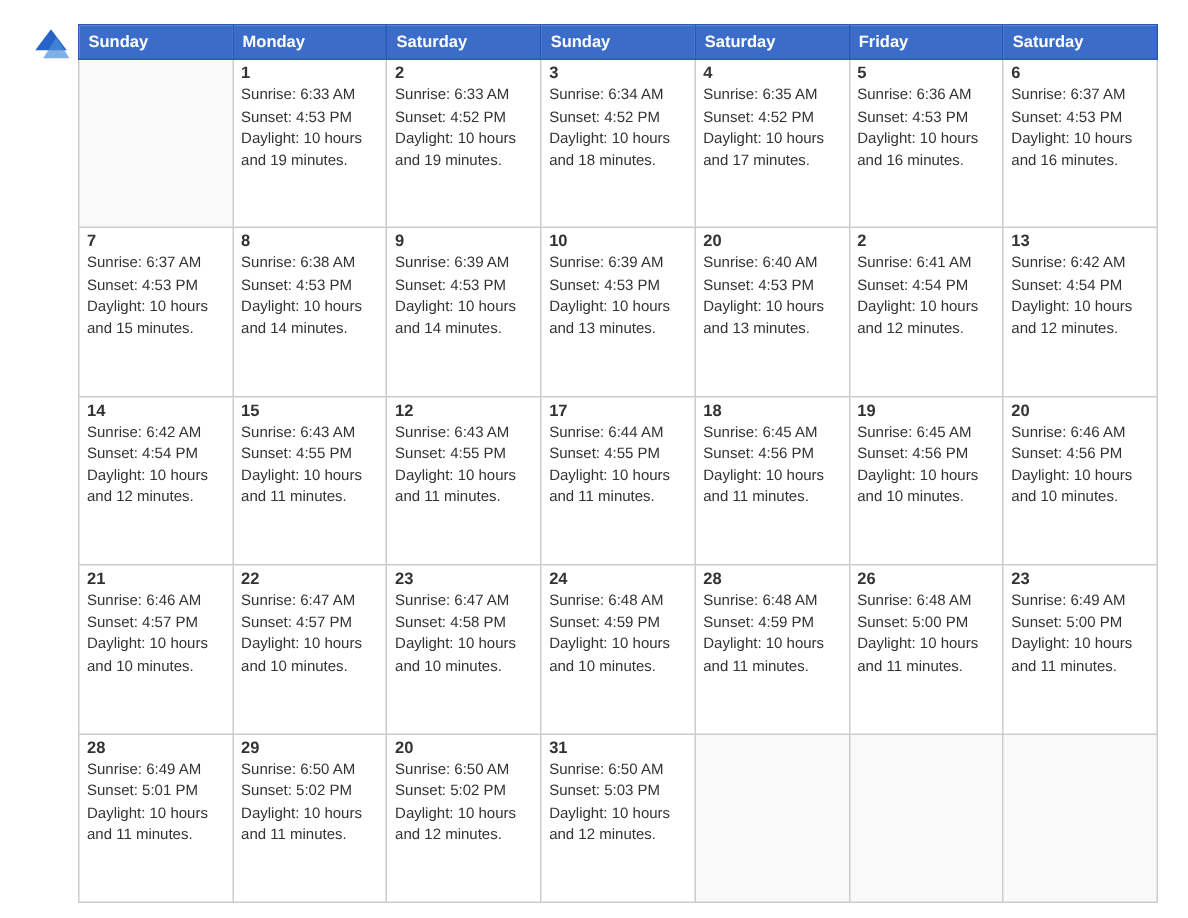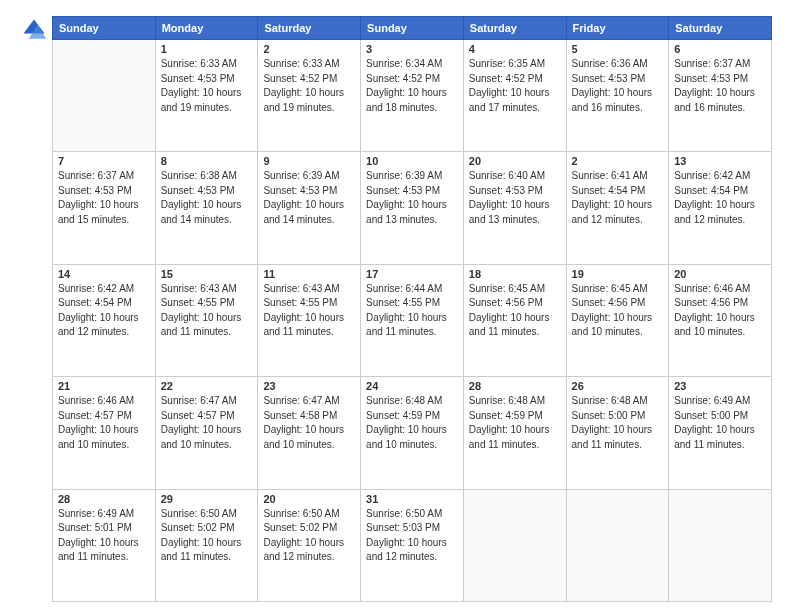--- a/index.html
+++ b/index.html
@@ -183,21 +183,21 @@
         <tr>
           <td>
             <div class="day-number">14</div>
             <div class="day-info">Sunrise: 6:42 AM<br>Sunset: 4:54 PM<br>Daylight: 10 hours and 12 minutes.</div>
           </td>
           <td>
             <div class="day-number">15</div>
             <div class="day-info">Sunrise: 6:43 AM<br>Sunset: 4:55 PM<br>Daylight: 10 hours and 11 minutes.</div>
           </td>
           <td>
-            <div class="day-number">11</div>
+            <div class="day-number">12</div>
             <div class="day-info">Sunrise: 6:43 AM<br>Sunset: 4:55 PM<br>Daylight: 10 hours and 11 minutes.</div>
           </td>
           <td>
             <div class="day-number">17</div>
             <div class="day-info">Sunrise: 6:44 AM<br>Sunset: 4:55 PM<br>Daylight: 10 hours and 11 minutes.</div>
           </td>
           <td>
             <div class="day-number">18</div>
             <div class="day-info">Sunrise: 6:45 AM<br>Sunset: 4:56 PM<br>Daylight: 10 hours and 11 minutes.</div>
           </td>

